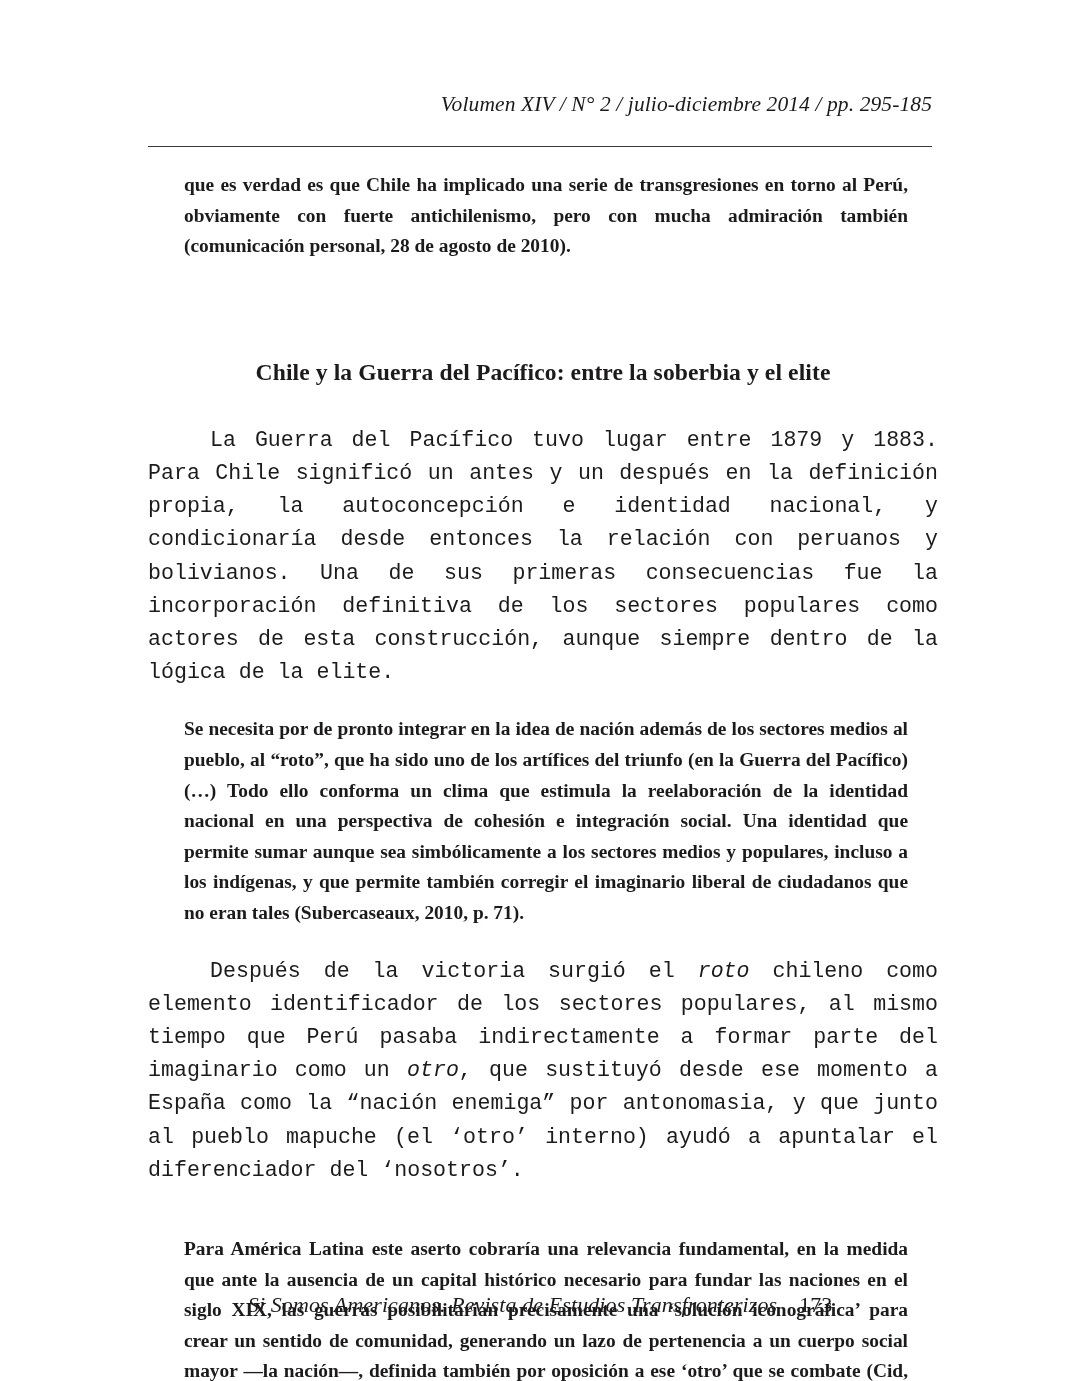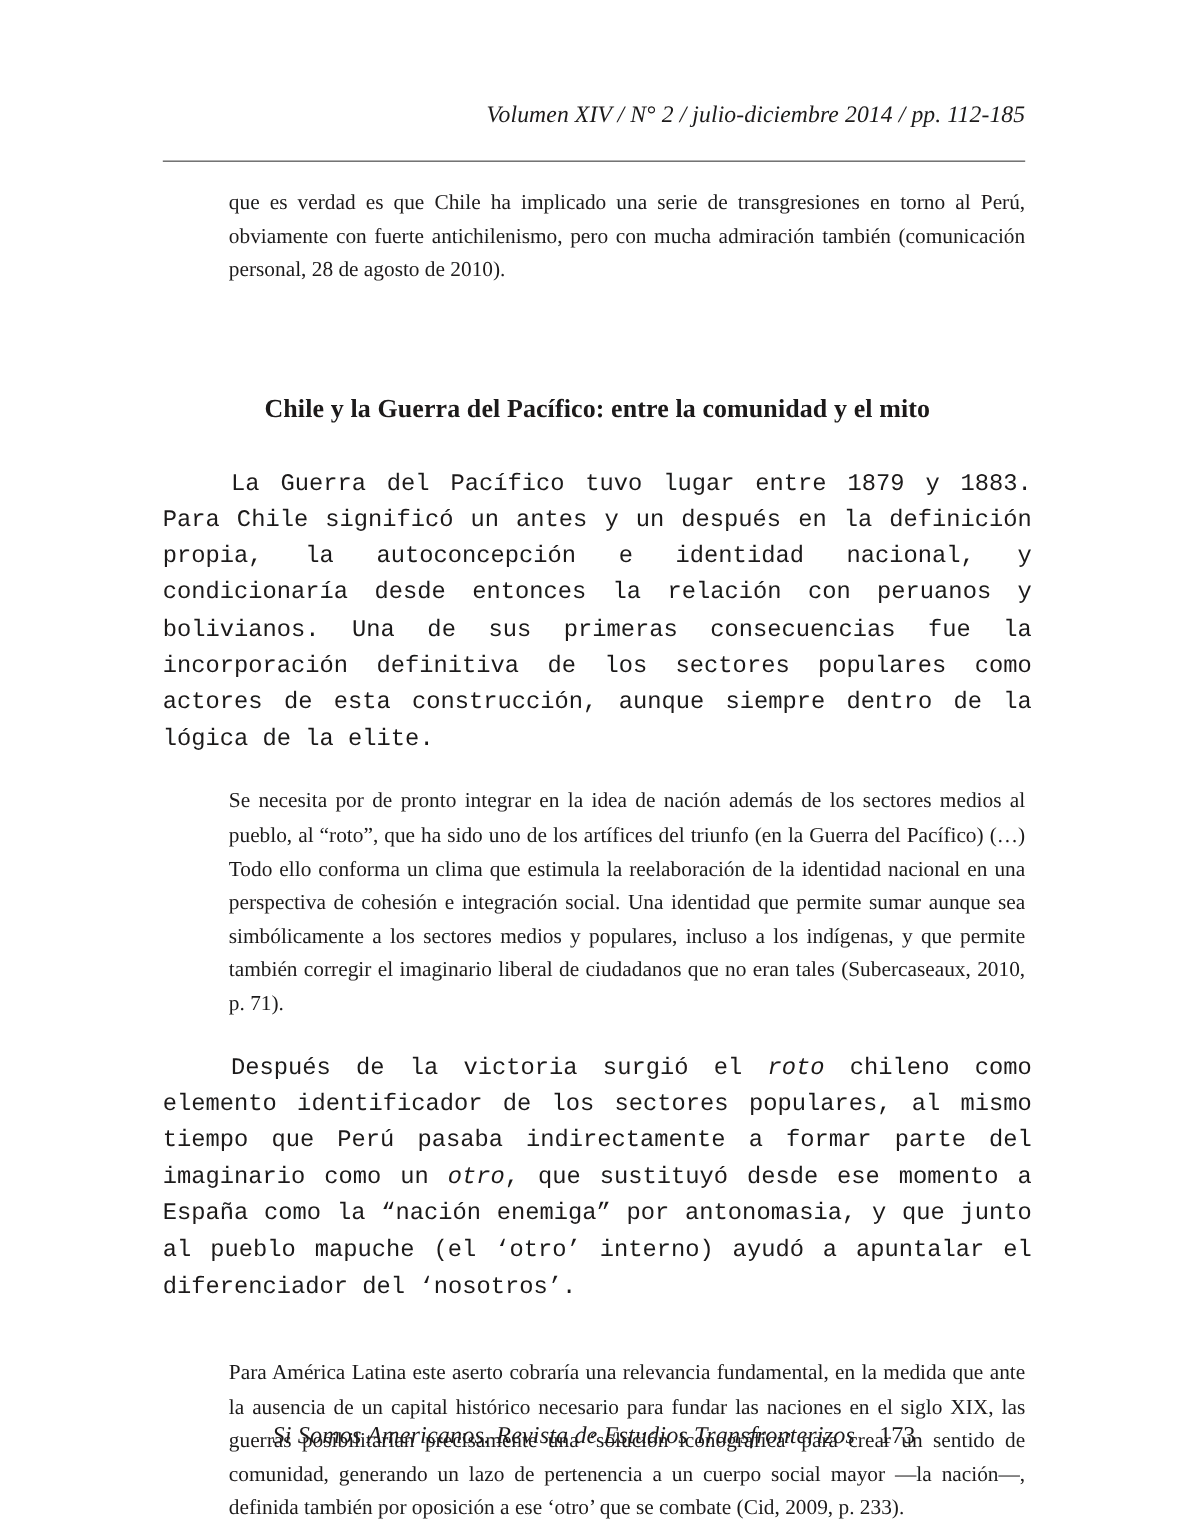--- a/index.html
+++ b/index.html
@@ -66,23 +66,24 @@
     line-height: 33.2px;
     text-indent: 62px;
     width: 790px;
     font-family: Liberation Mono, monospace;
   }
 
   
   .quote {
     font-size: 19.4px;
     line-height: 30.6px;
-    margin-left: 60px;
+    margin-left: 36px;
     width: 724px;
     text-indent: 0;
+    font-weight: bold;
   }
 
   
   .sp-quote-to-heading { height: 94px; }
   .sp-heading-to-body  { height: 36px; }
   .sp-body-to-quote    { height: 25px; }
   .sp-quote-to-body    { height: 26px; }
   .sp-body-to-body     { height: 22px; }
 
   
@@ -115,32 +116,32 @@
     margin-left: 22px;
   }
 
   em { font-style: italic; }
 </style>
 </head>
 <body>
 
 <div class="page">
 
-  <div class="running-head">Volumen XIV / N° 2 / julio-diciembre 2014 / pp. 112-185</div>
+  <div class="running-head">Volumen XIV / N° 2 / julio-diciembre 2014 / pp. 295-185</div>
 
   <div class="head-rule"></div>
 
   <div class="column">
 
     <p class="quote">que es verdad es que Chile ha implicado una serie de transgresiones en torno al Perú, obviamente con fuerte antichilenismo, pero con mucha admiración también (comunicación personal, 28 de agosto de 2010).</p>
 
     <div class="sp-quote-to-heading"></div>
 
     <div class="section-heading">
-      <span class="line">Chile y la Guerra del Pacífico: entre la comunidad y el mito</span>
+      <span class="line">Chile y la Guerra del Pacífico: entre la soberbia y el elite</span>
     </div>
 
     <div class="sp-heading-to-body"></div>
 
     <p class="body-par">La Guerra del Pacífico tuvo lugar entre 1879 y 1883. Para Chile significó un antes y un después en la definición propia, la autoconcepción e identidad nacional, y condicionaría desde entonces la relación con peruanos y bolivianos. Una de sus primeras consecuencias fue la incorporación definitiva de los sectores populares como actores de esta construcción, aunque siempre dentro de la lógica de la elite.</p>
 
     <div class="sp-body-to-quote"></div>
 
     <p class="quote">Se necesita por de pronto integrar en la idea de nación además de los sectores medios al pueblo, al “roto”, que ha sido uno de los artífices del triunfo (en la Guerra del Pacífico) (…) Todo ello conforma un clima que estimula la reelaboración de la identidad nacional en una perspectiva de cohesión e integración social. Una identidad que permite sumar aunque sea simbólicamente a los sectores medios y populares, incluso a los indígenas, y que permite también corregir el imaginario liberal de ciudadanos que no eran tales (Subercaseaux, 2010, p. 71).</p>
 

